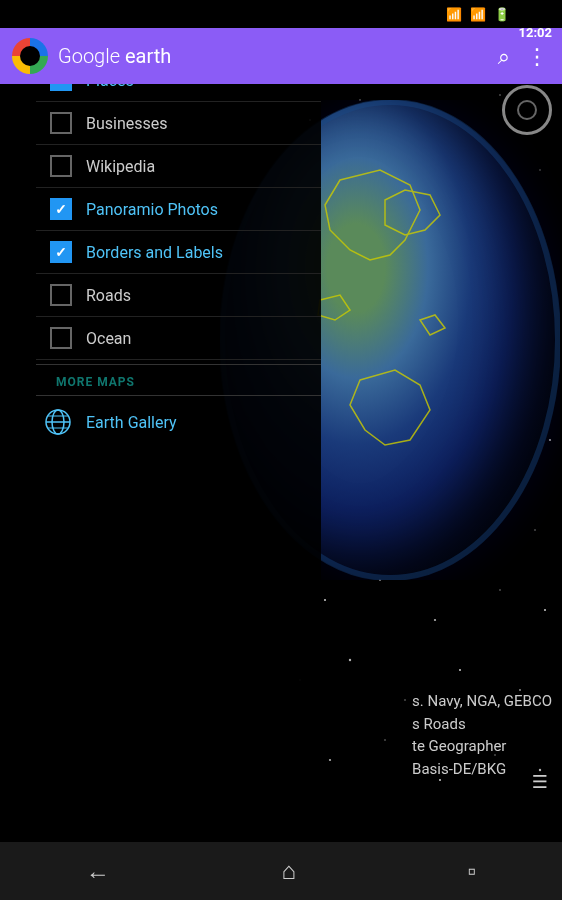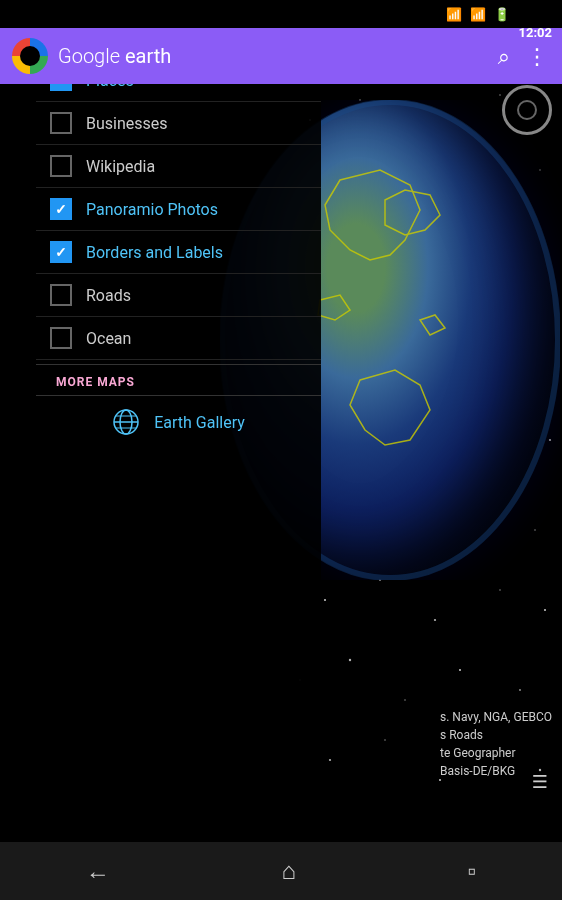--- a/index.html
+++ b/index.html
@@ -235,48 +235,47 @@
       font-size: 16px;
       color: #ccc;
     }
     .layer-label.active {
       color: #4fc3f7;
     }
 
     
     .section-divider {
       padding: 10px 20px 6px;
-      color: #f9a8d4;
+      color: #0f766e;
       font-size: 12px;
       font-weight: 700;
       letter-spacing: 1px;
       border-bottom: 1px solid #333;
       border-top: 1px solid #333;
       margin-top: 4px;
     }
 
     .map-item {
       display: flex;
       align-items: center;
       padding: 12px 8px;
       cursor: pointer;
-      justify-content: center;
     }
 
     
     #attribution {
       position: absolute;
       bottom: 120px;
       right: 10px;
       z-index: 3;
       text-align: left;
     }
     .attr-text {
       color: #ccc;
-      font-size: 12px;
+      font-size: 15px;
       line-height: 1.5;
     }
 
     
     #menu-lines {
       position: absolute;
       bottom: 108px;
       right: 14px;
       z-index: 3;
       color: #ccc;

